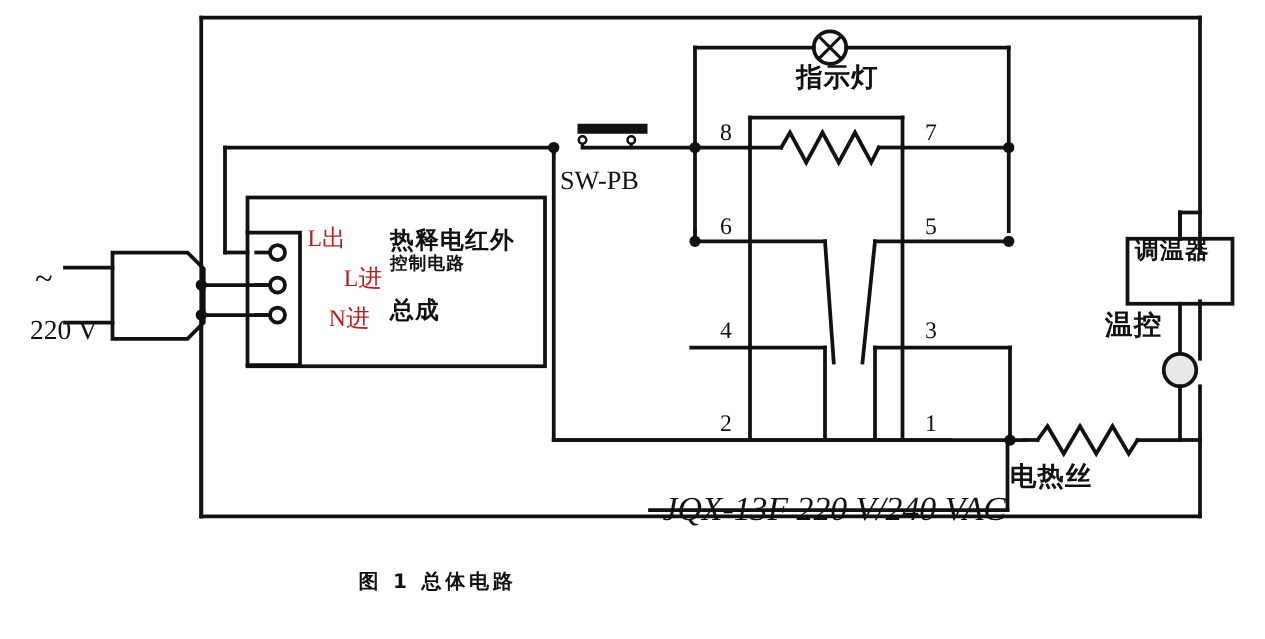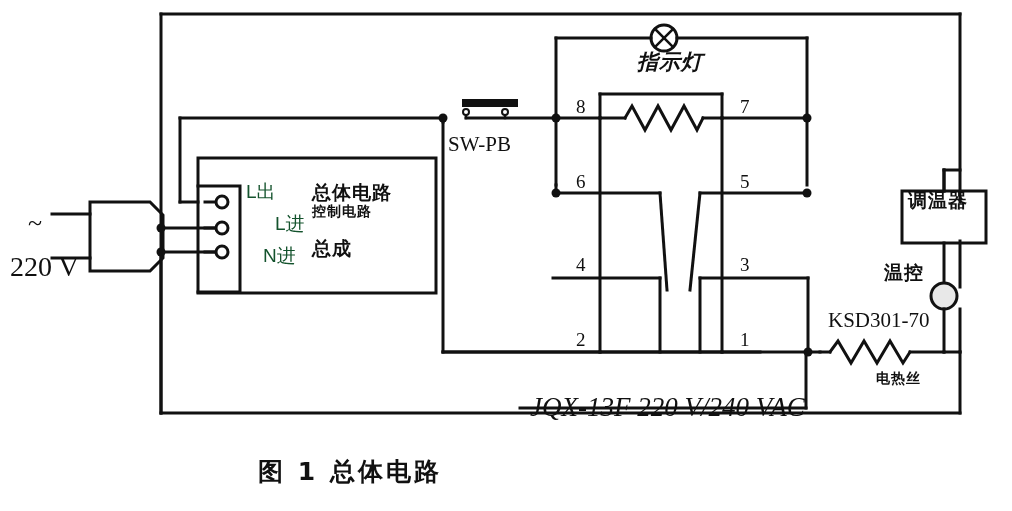--- a/index.html
+++ b/index.html
@@ -19,24 +19,24 @@
   }
   #schematic {
     position: absolute;
     left: 0;
     top: 0;
     width: 1012px;
     height: 511px;
   }
   .lbl {
     position: absolute;
-    color: #14532d;
+    color: #b91c1c;
     white-space: nowrap;
     line-height: 1;
-    font-family: Liberation Sans, sans-serif;
+    font-family: Liberation Serif, serif;
   }
   .cjk {
     font-family: "DejaVu Sans", "Liberation Sans", sans-serif;
     font-weight: 700;
     color: #101010;
   }
   .latin {
     font-family: "Liberation Serif", "DejaVu Serif", serif;
     color: #101010;
     margin-top: 10px;
@@ -53,21 +53,21 @@
   }
   
   #caption {
     position: absolute;
     left: 0;
     top: 455px;
     width: 700px;
     text-align: center;
     font-family: "DejaVu Sans", "Liberation Sans", sans-serif;
     font-weight: 700;
-    font-size: 25px;
+    font-size: 16px;
     letter-spacing: 3px;
     color: #111111;
   }
   
   #watermark {
     position: absolute;
     left: 828px;
     top: 452px;
     width: 176px;
     text-align: center;
@@ -298,54 +298,53 @@
       </g>
 
       <g>
         <path d="M161,252 L161,413"></path>
       </g>
 
     </g>
   </svg>
 
   <div class="lbl latin" style="left:28px; top:200px; font-size:26px;">~</div>
-  <div class="lbl latin" style="left:10px; top:243px; font-size:28px;">220 V</div>
+  <div class="lbl latin" style="left:24px; top:243px; font-size:22px;">220 V</div>
 
   <div class="lbl term" style="left:246px; top:182px;">
     <span>L出</span>
   </div>
   <div class="lbl term" style="left:246px; top:214px;margin-left:29px;">
     <span>L进</span>
   </div>
   <div class="lbl term" style="left:263px; top:246px;">
     <span>N进</span>
   </div>
 
-  <div class="lbl cjk" style="left:312px; top:183px; font-size:19px; letter-spacing:1px;">总体电路</div>
+  <div class="lbl cjk" style="left:312px; top:183px; font-size:19px; letter-spacing:1px;">热释电红外</div>
   <div class="lbl cjk" style="left:312px; top:204px; font-size:14px; letter-spacing:1px;">控制电路</div>
   <div class="lbl cjk" style="left:312px; top:239px; font-size:19px; letter-spacing:1px;text-align:right;">总成</div>
 
   <div class="lbl latin" style="left:448px; top:124px; font-size:21px;">SW-PB</div>
 
-  <div class="lbl cjk" style="left:637px; top:52px; font-size:21px; letter-spacing:1px;font-style:italic;">指示灯</div>
+  <div class="lbl cjk" style="left:637px; top:52px; font-size:21px; letter-spacing:1px;">指示灯</div>
 
   <div class="lbl pin" style="left:576px; top:97px;">8</div>
   <div class="lbl pin" style="left:740px; top:97px;">7</div>
   <div class="lbl pin" style="left:576px; top:172px;">6</div>
   <div class="lbl pin" style="left:740px; top:172px;">5</div>
   <div class="lbl pin" style="left:576px; top:255px;">4</div>
   <div class="lbl pin" style="left:740px; top:255px;">3</div>
   <div class="lbl pin" style="left:576px; top:330px;">2</div>
   <div class="lbl pin" style="left:740px; top:330px;">1</div>
 
   <div class="lbl latin" style="left:530px; top:384px; font-size:27px;font-style:italic;">JQX-13F  220 V/240 VAC</div>
 
   <div class="lbl cjk" style="left:908px; top:191px; font-size:19px; letter-spacing:1px;">调温器</div>
 
-  <div class="lbl cjk" style="left:884px; top:263px; font-size:19px; letter-spacing:1px;">温控</div>
-  <div class="lbl latin" style="left:828px; top:300px; font-size:21px;">KSD301-70</div>
-
-  <div class="lbl cjk" style="left:876px; top:371px; font-size:14px; letter-spacing:1px;">电热丝</div>
+  <div class="lbl cjk" style="left:884px; top:250px; font-size:22px; letter-spacing:1px;">温控</div>
+
+  <div class="lbl cjk" style="left:808px; top:371px; font-size:21px; letter-spacing:1px;">电热丝</div>
 
   <div id="caption">图 1   总体电路</div>
 
 
 </div>
 
 </body></html>

